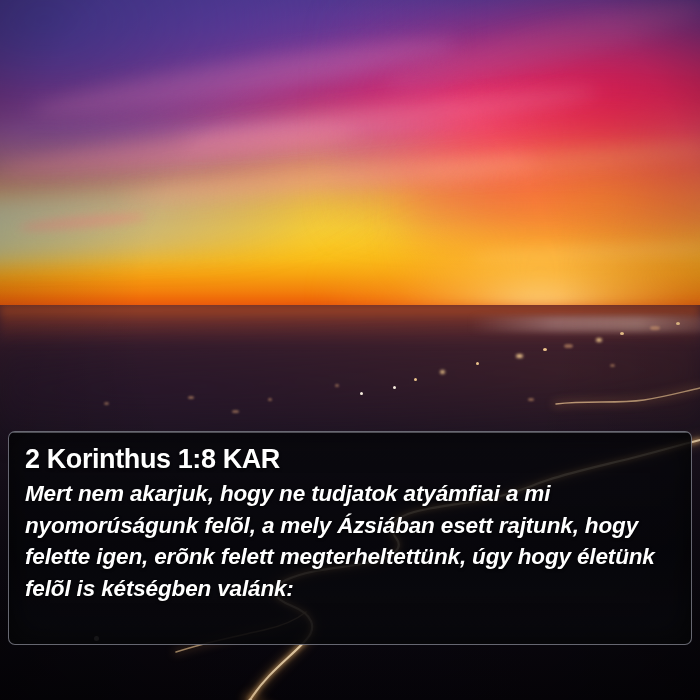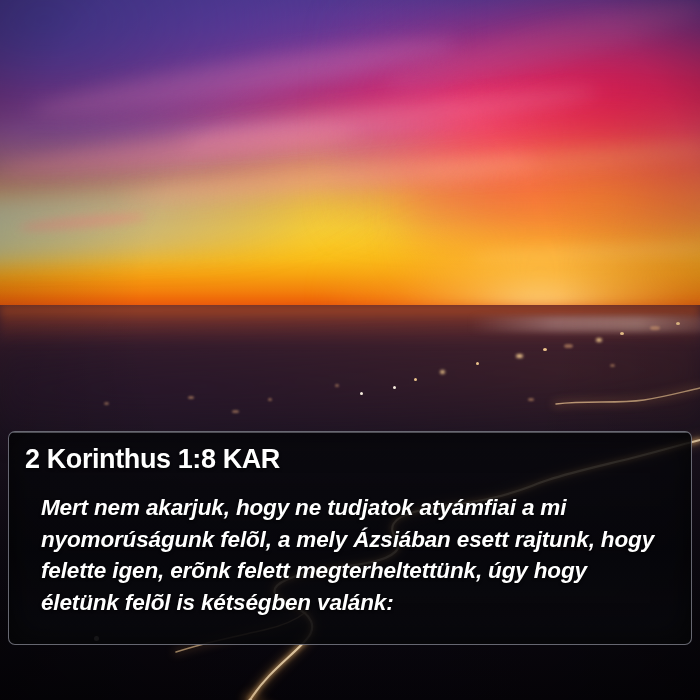--- a/index.html
+++ b/index.html
@@ -259,21 +259,21 @@
     font-family: "Liberation Sans", sans-serif;
     font-weight: bold;
     font-size: 27px;
     line-height: 34px;
     letter-spacing: -0.4px;
     color: #ffffff;
     white-space: nowrap;
     text-shadow: 0 1px 3px rgba(0,0,0,0.9);
   }
   .verse-text {
-    margin: 16px;
+    margin: 0;
     font-family: "Liberation Sans", sans-serif;
     font-weight: bold;
     font-style: italic;
     font-size: 22.5px;
     line-height: 31.5px;
     letter-spacing: -0.15px;
     color: #ffffff;
     text-shadow: 0 1px 3px rgba(0,0,0,0.9);
   }
 </style>

